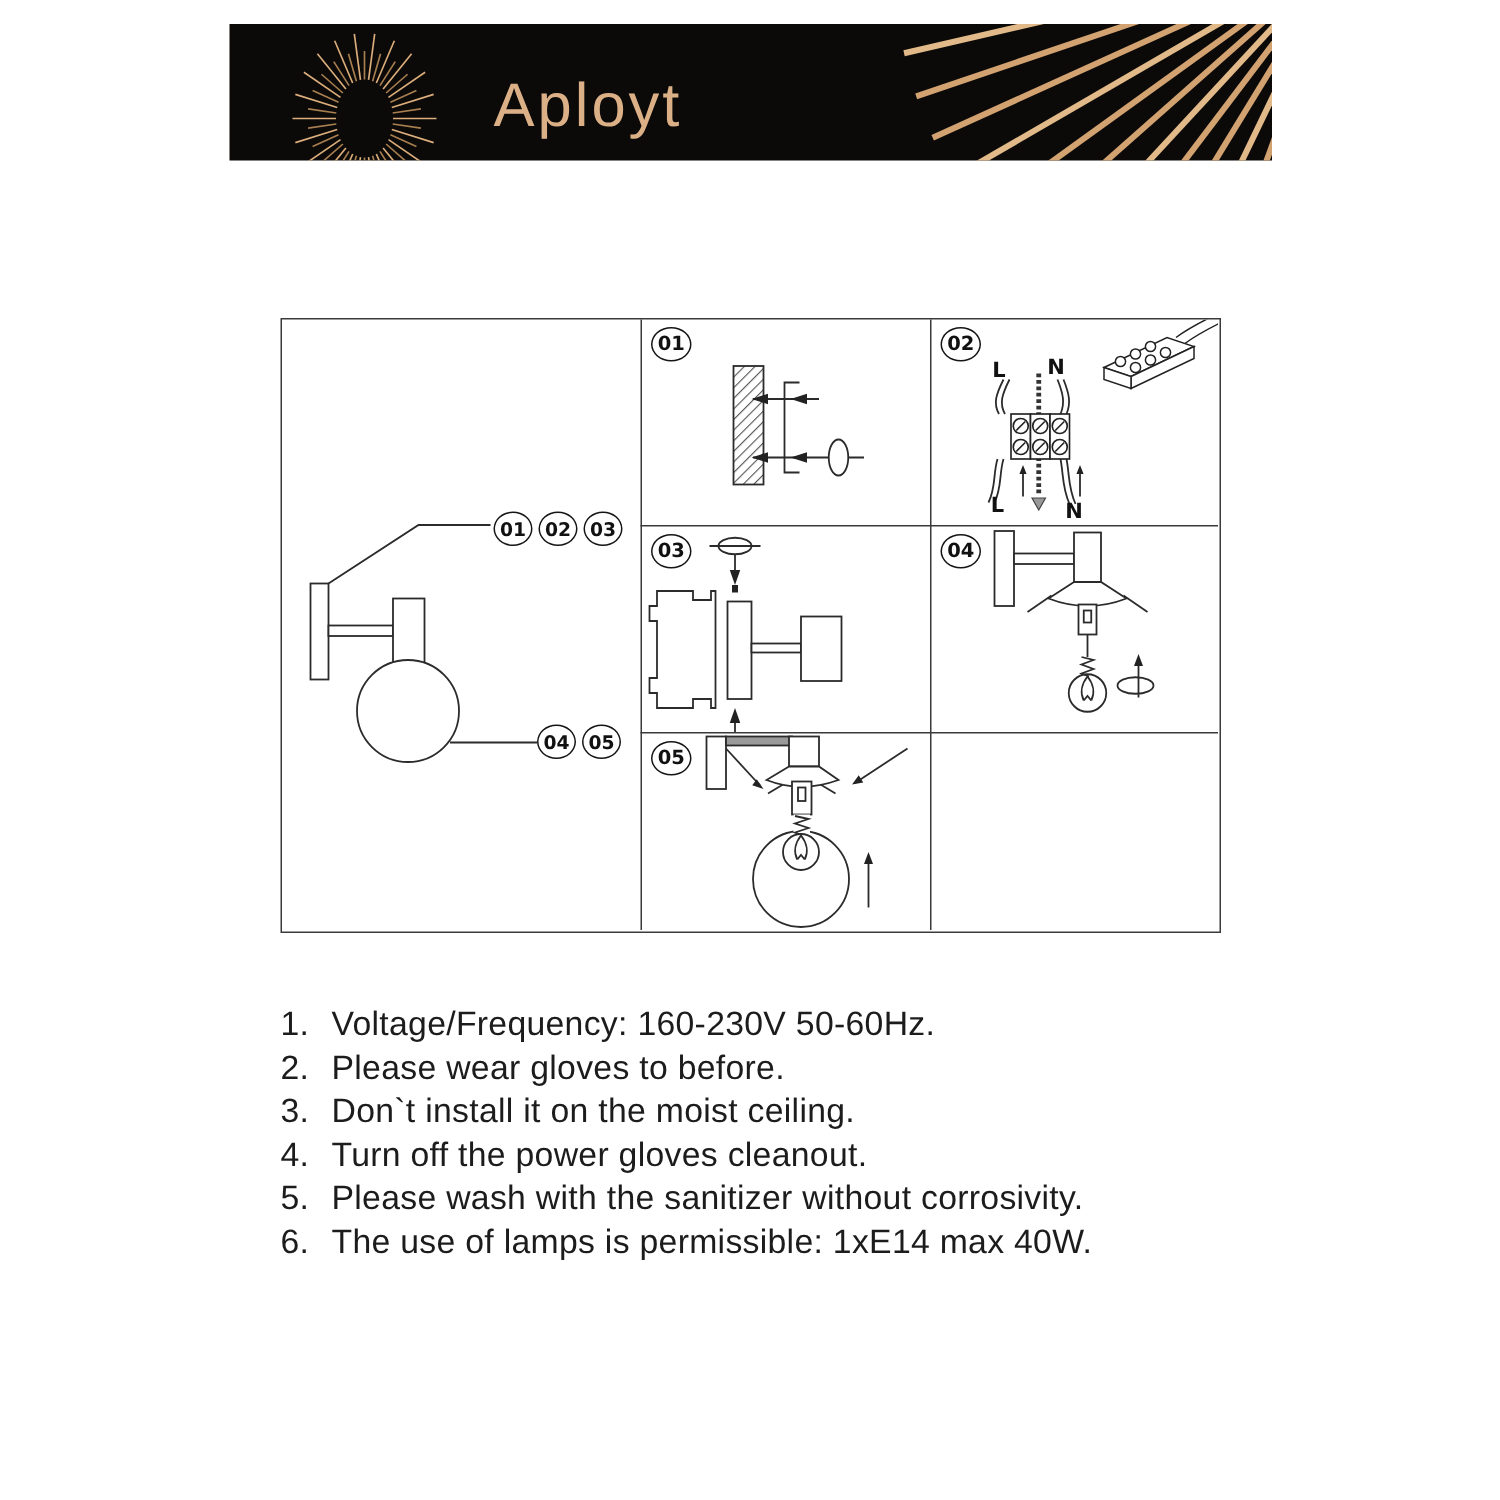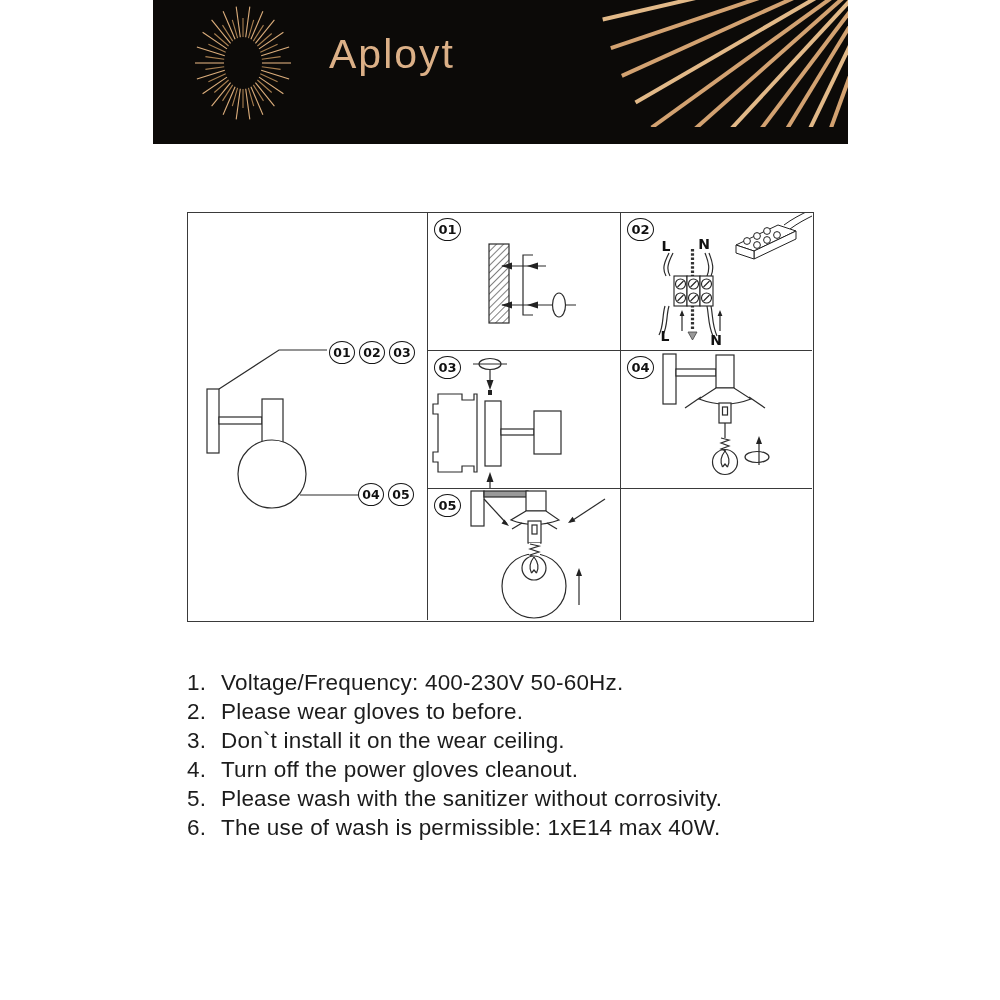--- a/index.html
+++ b/index.html
@@ -1,20 +1,20 @@
 <!DOCTYPE html>
 <html><head>
 <meta charset="utf-8">
 <style>
   html,body{margin:0;padding:0;background:#ffffff;}
   .page{position:relative;width:1000px;height:1000px;background:#ffffff;overflow:hidden;
         font-family:"Liberation Sans",sans-serif;color:#1f1f1f;}
 
   
-  .banner{position:absolute;left:153px;top:0;width:695px;height:144px;background:#0c0a08;overflow:hidden;}
+  .banner{position:absolute;left:153px;top:16px;width:695px;height:91px;background:#0c0a08;overflow:hidden;}
   .banner svg{position:absolute;left:0;top:0;}
   .brand{position:absolute;left:176px;top:34px;font-size:41px;font-weight:400;letter-spacing:2px;
          color:#dcb087;line-height:1;}
 
   
   .title-block{position:absolute;left:0;top:136px;width:1000px;text-align:center;}
   .title-line{font-size:23px;line-height:30px;color:#262626;letter-spacing:.2px;}
 
   
   .dtable{position:absolute;left:187px;top:212px;width:627px;height:410px;border:1.5px solid #3a3a3a;box-sizing:border-box;}
@@ -299,37 +299,37 @@
       </svg>
       <span class="badge">05</span>
     </div>
 
     <div class="cell c06"></div>
   </div>
 
   <div class="instructions">
     <div class="inst-row">
       <span class="inst-num">1.</span>
-      <span class="inst-text">Voltage/Frequency: 400-230V 50-60Hz.</span>
+      <span class="inst-text">Voltage/Frequency: 160-230V 50-60Hz.</span>
     </div>
     <div class="inst-row">
       <span class="inst-num">2.</span>
       <span class="inst-text">Please wear gloves to before.</span>
     </div>
     <div class="inst-row">
       <span class="inst-num">3.</span>
-      <span class="inst-text">Don`t install it on the wear ceiling.</span>
+      <span class="inst-text">Don`t install it on the moist ceiling.</span>
     </div>
     <div class="inst-row">
       <span class="inst-num">4.</span>
       <span class="inst-text">Turn off the power gloves cleanout.</span>
     </div>
     <div class="inst-row">
       <span class="inst-num">5.</span>
       <span class="inst-text">Please wash with the sanitizer without corrosivity.</span>
     </div>
     <div class="inst-row">
       <span class="inst-num">6.</span>
-      <span class="inst-text">The use of wash is permissible: 1xE14 max 40W.</span>
+      <span class="inst-text">The use of lamps is permissible: 1xE14 max 40W.</span>
     </div>
   </div>
 
 </div>
 
 </body></html>

